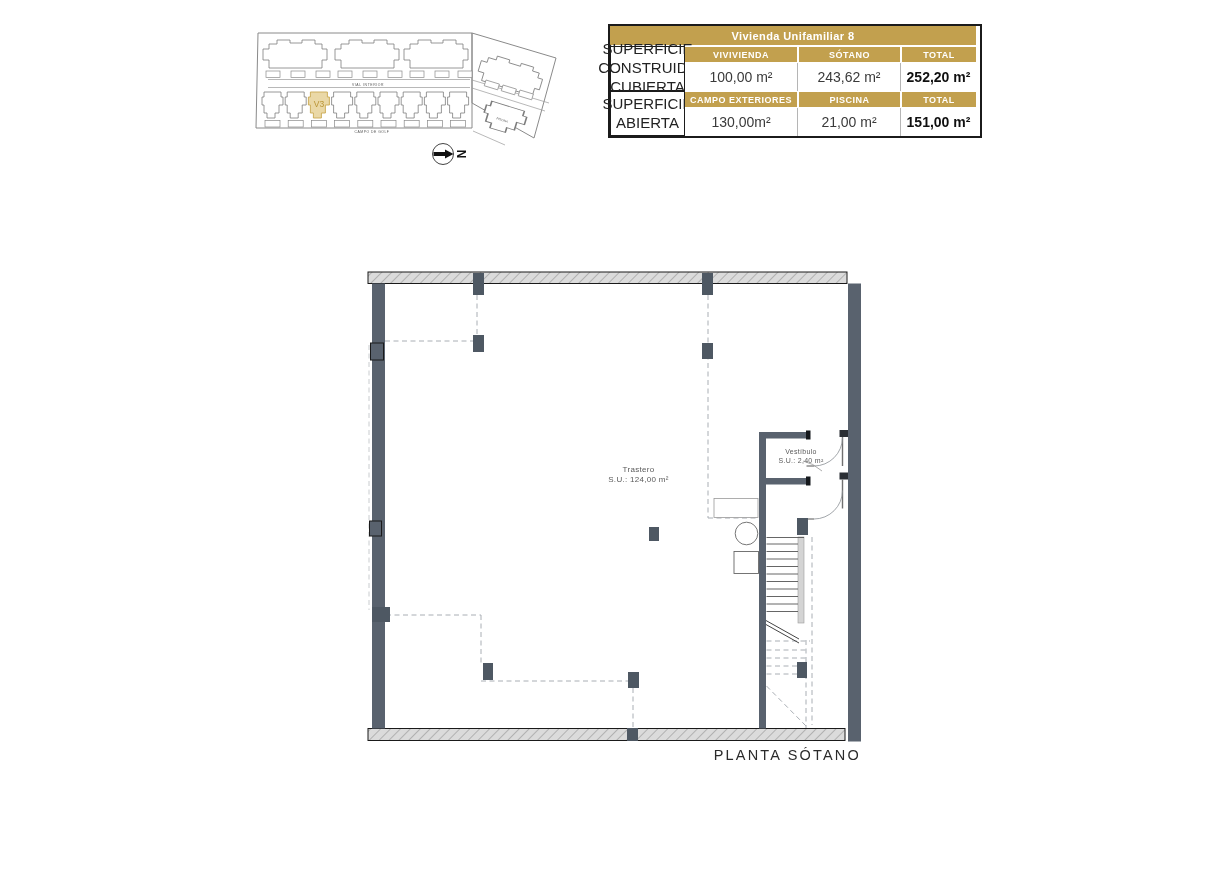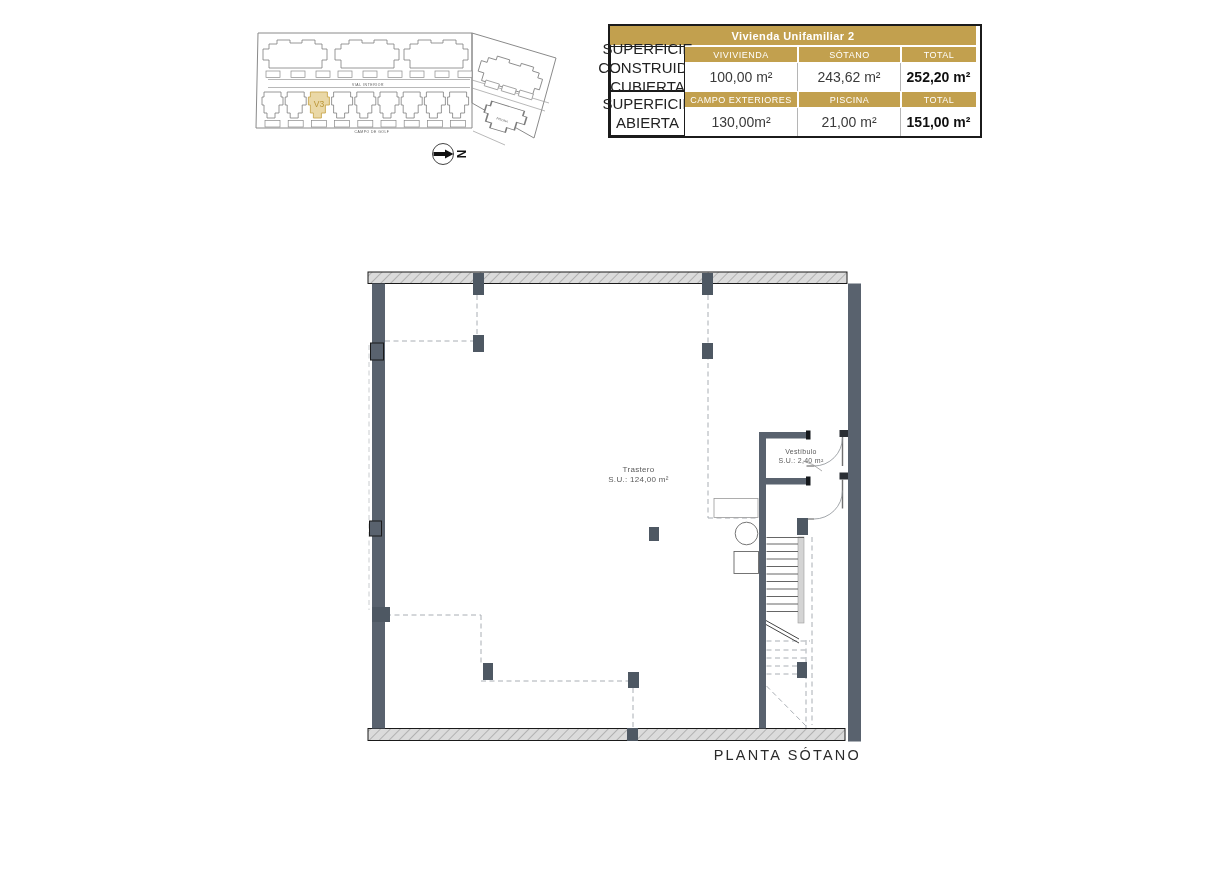--- a/index.html
+++ b/index.html
@@ -15,21 +15,21 @@
     grid-template-rows:20px 17px 28px 17px 28px;
     background:#fff;
   }
   .sumtable div{display:flex;align-items:center;justify-content:center;box-sizing:border-box;}
   .t-title{grid-column:1/5;grid-row:1;background:var(--gold);color:#fff;
            font-weight:bold;font-size:11px;letter-spacing:.4px;border-bottom:1.5px solid #fff;}
   .t-label{grid-column:1;background:#fff;border:1.6px solid #1b1b1b;
            font-size:15px;color:#222;text-align:center;line-height:1.25;padding:0 2px;}
   .t-labelA{grid-row:2/4;}
   .t-labelB{grid-row:4/6;}
-  .t-head{background:var(--gold);color:#fff;font-weight:normal;font-size:9px;
+  .t-head{background:var(--gold);color:#fff;font-weight:bold;font-size:9px;
           letter-spacing:.5px;border-top:1px solid #fff;border-bottom:1px solid #fff;}
   .t-head.sep,.t-val.sep{border-left:2px solid #fff;text-align:right;}
   .t-val{font-size:14px;color:#3a3a3a;background:#fff;}
   .t-val.sep{border-left:1px solid #b5b5b5;}
   .t-total{font-weight:bold;color:#101010;}
   .r2{grid-row:2}.r3{grid-row:3}.r4{grid-row:4}.r5{grid-row:5}
   .c2{grid-column:2}.c3{grid-column:3}.c4{grid-column:4}
 
   svg text{font-family:"Liberation Sans",sans-serif;}
   .svgabs{position:absolute;}
@@ -113,21 +113,21 @@
 
     <g>
       <circle cx="443" cy="154" r="10.5" fill="#fff" stroke="#444" stroke-width="1"></circle>
       <line x1="433.5" y1="154" x2="446" y2="154" stroke="#111" stroke-width="4"></line>
       <polygon points="445,149.5 453.5,154 445,158.5" fill="#111"></polygon>
       <text x="461" y="154" transform="rotate(90 461 154)" text-anchor="middle" dominant-baseline="central" font-size="12" font-weight="bold" fill="#111">N</text>
     </g>
   </svg>
 
   <div class="sumtable">
-    <div class="t-title">Vivienda Unifamiliar 2</div>
+    <div class="t-title">Vivienda Unifamiliar 8</div>
 
     <div class="t-label t-labelA">SUPERFICIE CONSTRUIDA CUBIERTA</div>
     <div class="t-head r2 c2">VIVIVIENDA</div>
     <div class="t-head r2 c3 sep">SÓTANO</div>
     <div class="t-head r2 c4 sep">TOTAL</div>
     <div class="t-val r3 c2">100,00 m²</div>
     <div class="t-val r3 c3 sep">243,62 m²</div>
     <div class="t-val r3 c4 sep t-total">252,20 m²</div>
 
     <div class="t-label t-labelB">SUPERFICIE ABIERTA</div>

